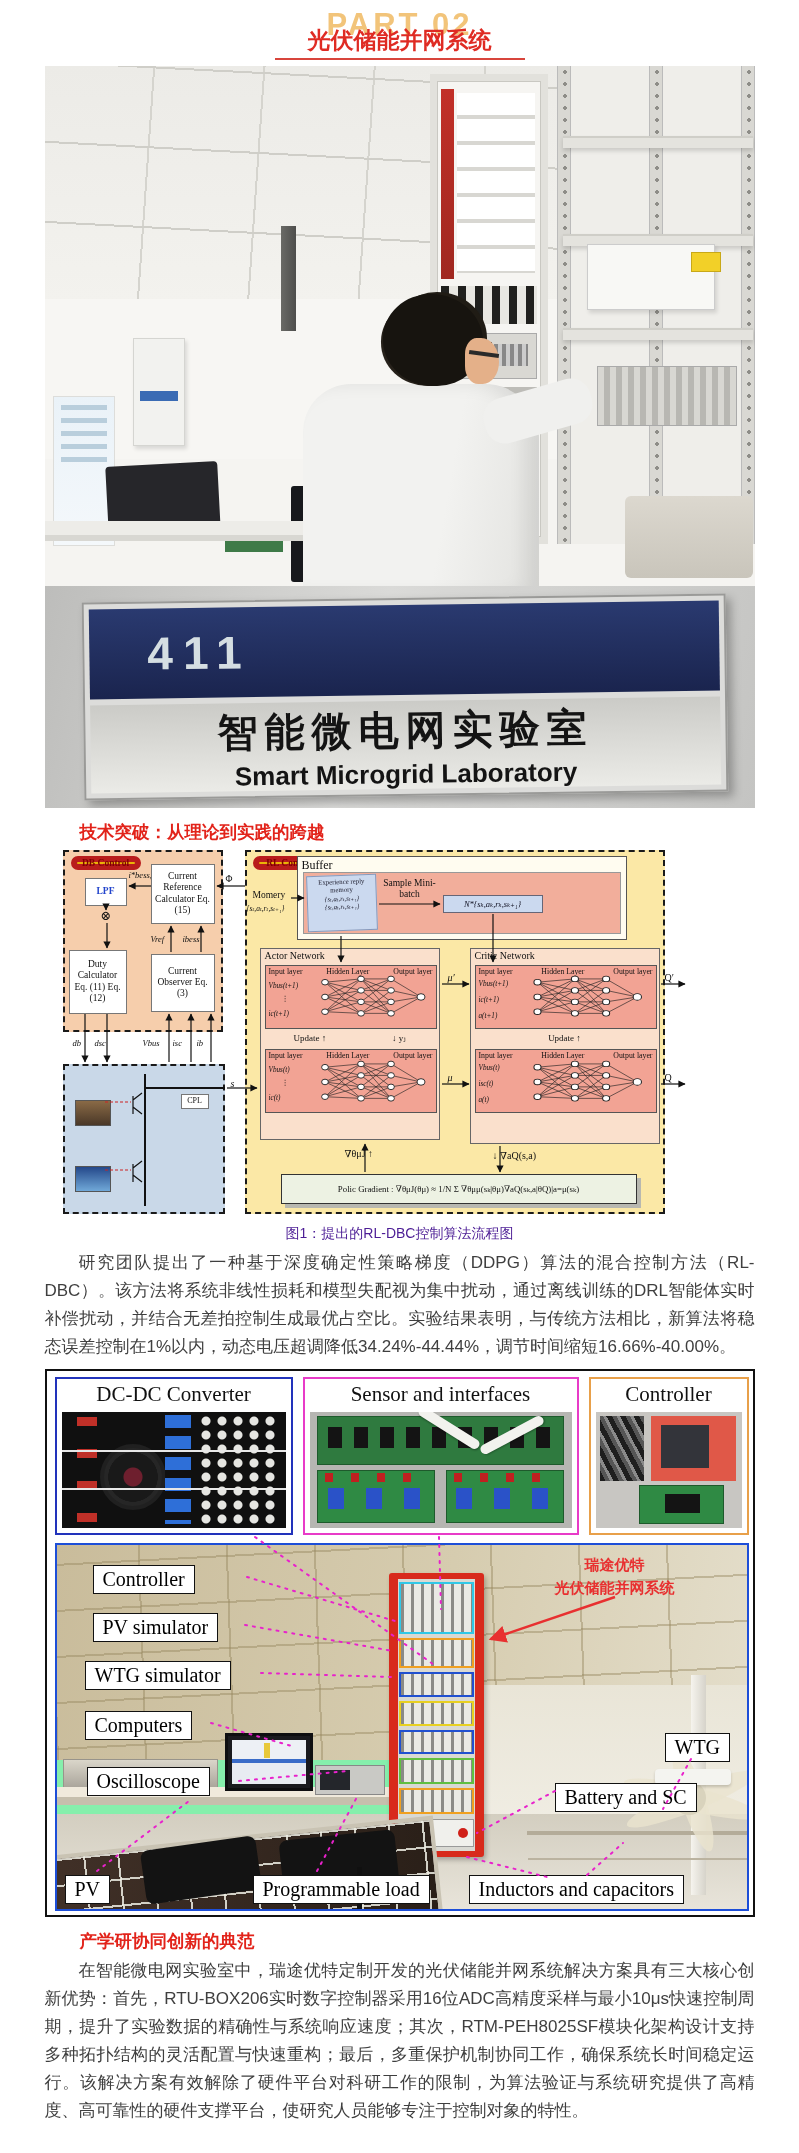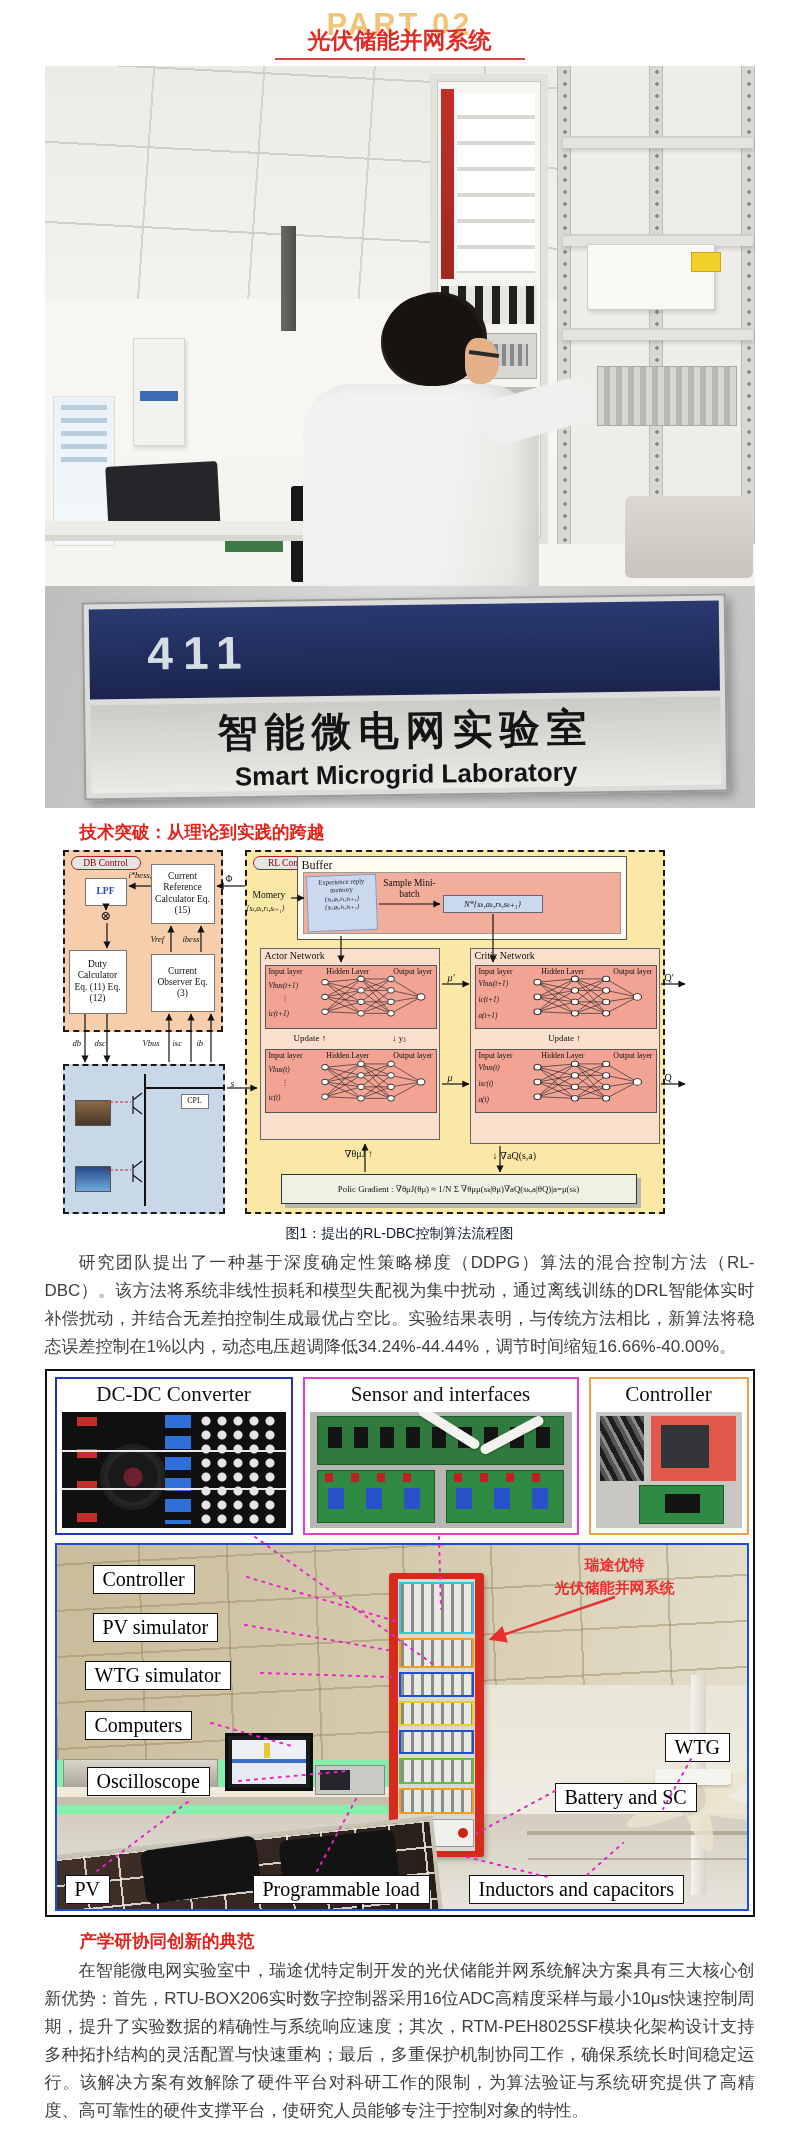--- a/index.html
+++ b/index.html
@@ -8,21 +8,21 @@
   *{box-sizing:border-box;}
 
   
   .part-label{text-align:center;color:#F2C47A;font-size:31px;font-weight:bold;letter-spacing:3px;padding-top:9px;line-height:1;}
   .main-title{text-align:center;color:#DF2B23;font-size:23px;font-weight:bold;margin-top:-13px;line-height:1.2;position:relative;z-index:2;}
   .title-underline{width:250px;height:2px;background:#D8453C;margin:3px auto 6px;}
 
   
   .para{font-size:17px;line-height:28px;text-align:justify;text-indent:2em;color:#3F3F3F;margin:4px 0 6px;}
   .sec-heading{font-size:17.5px;font-weight:bold;color:#E2231A;text-indent:2em;margin:12px 0 3px;}
-  .fig-caption{text-align:center;color:#0f172a;font-size:14px;margin:5px 0 6px;}
+  .fig-caption{text-align:center;color:#4c1d95;font-size:14px;margin:5px 0 6px;}
 
   
   .photo1{position:relative;width:710px;height:520px;overflow:hidden;background:#F5F4F1;}
   .p1-ceil{position:absolute;left:0;top:0;right:0;height:235px;
     background:repeating-linear-gradient(3deg,transparent 0 78px,#CFCEC8 78px 80px),
                repeating-linear-gradient(94deg,transparent 0 108px,#D5D4CE 108px 110px),
                linear-gradient(#ECEBE7,#F3F2EE);}
   .p1-wall{position:absolute;left:0;top:233px;right:0;height:160px;background:#F7F6F3;}
   .p1-poster{position:absolute;left:8px;top:330px;width:62px;height:150px;background:linear-gradient(#EAF2F8,#F4F8FB);border:1px solid #DDDDDA;}
   .p1-poster i{display:block;height:5px;margin:8px 7px;background:#B9CEDC;}
@@ -60,21 +60,21 @@
   .sign-top{position:absolute;left:5px;right:5px;top:5px;height:90px;background:linear-gradient(#2A3A70,#1A244E);display:flex;align-items:center;}
   .sign-room{color:#D5DEE2;font-size:46px;font-weight:bold;letter-spacing:10px;padding-left:58px;}
   .sign-bot{position:absolute;left:5px;right:5px;top:101px;bottom:5px;background:linear-gradient(#CBCBC7,#EBEBE7);text-align:center;color:#141414;}
   .sign-cn{font-size:40px;font-weight:bold;letter-spacing:7px;margin-top:2px;}
   .sign-en{font-size:26px;font-weight:bold;margin-top:1px;}
 
   
   .f1{position:relative;width:710px;height:372px;margin-top:4px;font-family:"Liberation Serif","DejaVu Serif","DejaVu Sans",serif;}
   .f1 .dash{position:absolute;border:2px dashed #1A1A1A;}
   .f1 .wbox{position:absolute;background:#fff;border:1px solid #777;text-align:center;display:flex;align-items:center;justify-content:center;padding:2px;font-size:9.5px;line-height:1.2;color:#111;}
-  .f1 .pill{position:absolute;background:#e5e5e5;border:1px solid #b91c1c;border-radius:9px;color:#7E0000;font-weight:normal;font-size:9.5px;display:flex;align-items:center;justify-content:center;}
+  .f1 .pill{position:absolute;background:#eab308;border:6px solid #b91c1c;border-radius:9px;color:#7E0000;font-weight:bold;font-size:9.5px;display:flex;align-items:center;justify-content:center;}
   .f1 .sig{position:absolute;font-style:italic;font-size:8.5px;color:#111;white-space:nowrap;}
   .f1 .txt{position:absolute;font-size:9.5px;color:#111;white-space:nowrap;}
   .f1 .panel{position:absolute;background:#FAE0CC;border:1px solid #666;}
   .f1 .ptitle{position:absolute;left:4px;top:1px;font-size:10px;color:#111;}
   .f1 .net{position:absolute;background:#F2A394;border:1px solid #555;}
   .f1 .nhead{position:absolute;left:0;right:0;top:1px;display:flex;justify-content:space-between;padding:0 3px;font-size:7.8px;color:#111;white-space:nowrap;}
   .f1 .ninp{position:absolute;font-style:italic;font-size:7.2px;color:#111;white-space:nowrap;}
   .f1 .mult{position:absolute;font-size:13px;color:#111;line-height:1;}
   .f1 .note{position:absolute;background:#CBD9EF;border:1px solid #8899BB;transform:rotate(-2deg);font-size:6.8px;text-align:center;padding:2px 1px;line-height:1.25;color:#223;}
   .f1 .mini{position:absolute;background:#CBD9EF;border:1px solid #667;font-style:italic;font-size:8.5px;display:flex;align-items:center;justify-content:center;color:#112;}

